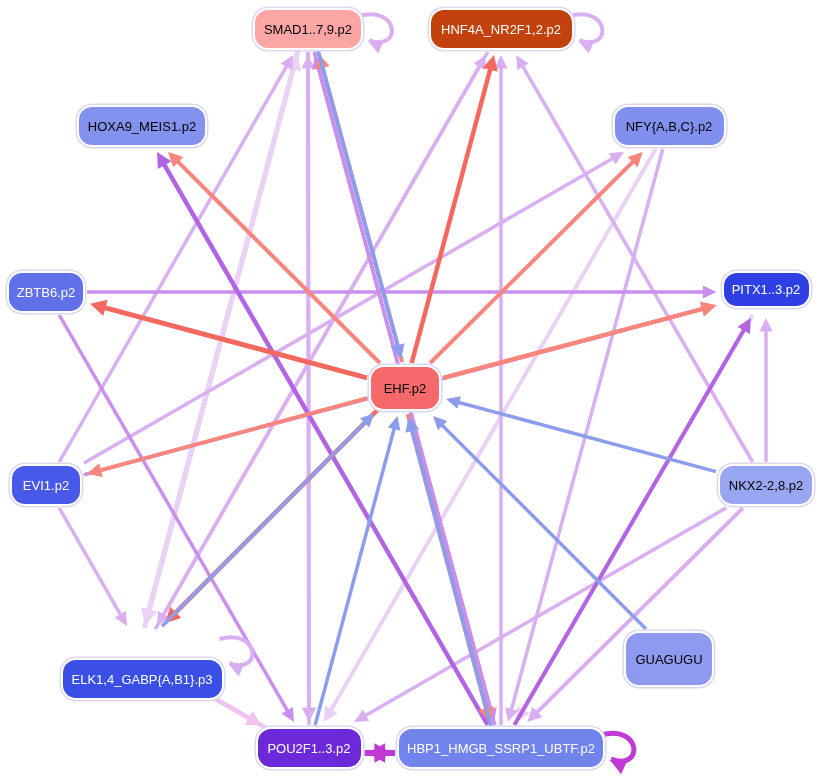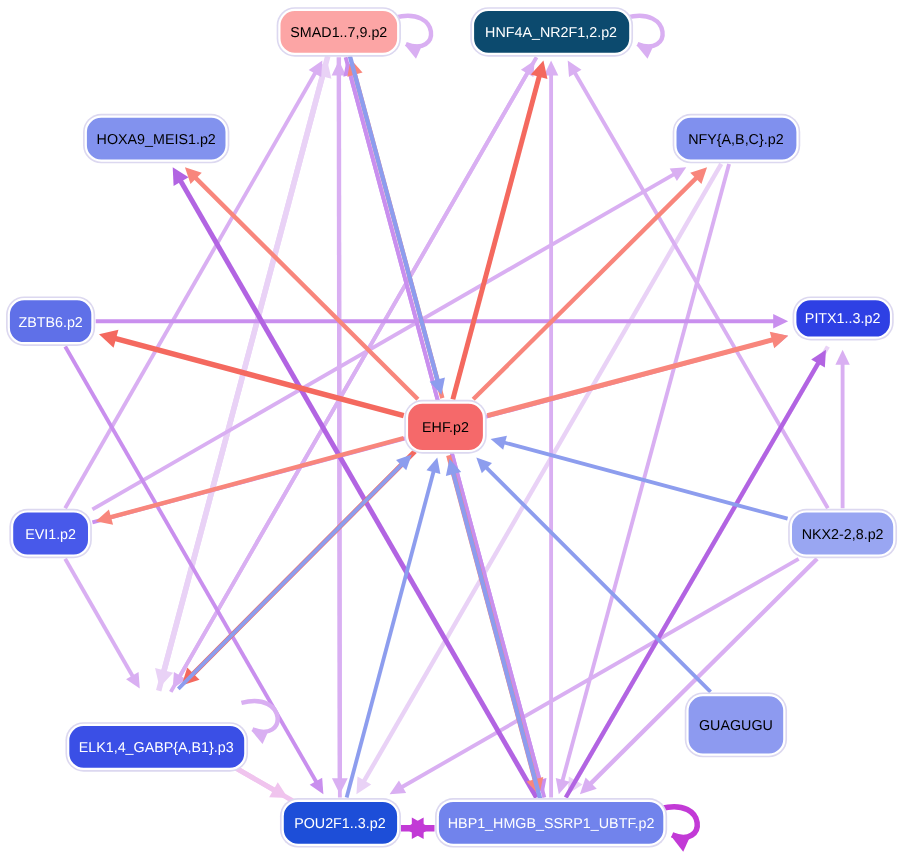--- a/index.html
+++ b/index.html
@@ -110,21 +110,21 @@
       <polygon points="578.5,41 594.5862953512889,40.34341651627392 588.6770439977541,53.47508619079545" fill="#d9aff2"></polygon>
       <path d="M 219.5 639 C 261.5 628, 261.5 676, 229.5 663" fill="none" stroke="#d9aff2" stroke-width="4"></path>
       <polygon points="228.5,664 244.58629535128887,663.3434165162739 238.6770439977542,676.4750861907955" fill="#d9aff2"></polygon>
       <path d="M 601 735 C 643 724, 643 772, 611 759" fill="none" stroke="#c23ad6" stroke-width="5"></path>
       <polygon points="610,760 628.0788438400965,758.8145020432725 621.102644325507,774.3171676312492" fill="#c23ad6"></polygon>
     </svg>
   <div id="node-layer">
       <div class="node" style="left: 253px; top: 8px; width: 110px; height: 42px; background: #fca5a5; color: rgb(0, 0, 0);">
         <span>SMAD1..7,9.p2</span>
       </div>
-      <div class="node" style="left: 428.5px; top: 8px; width: 145px; height: 42px; background: #0c4a6e; color: rgb(255, 255, 255);">
+      <div class="node" style="left: 428.5px; top: 8px; width: 145px; height: 42px; background: #c2410c; color: rgb(255, 255, 255);">
         <span>HNF4A_NR2F1,2.p2</span>
       </div>
       <div class="node" style="left: 77px; top: 105px; width: 130px; height: 42px; background: rgb(130, 146, 238); color: rgb(0, 0, 0);">
         <span>HOXA9_MEIS1.p2</span>
       </div>
       <div class="node" style="left: 612.5px; top: 105px; width: 113px; height: 42px; background: rgb(128, 144, 238); color: rgb(0, 0, 0);">
         <span>NFY{A,B,C}.p2</span>
       </div>
       <div class="node" style="left: 7px; top: 271px; width: 78px; height: 42px; background: rgb(95, 112, 232); color: rgb(255, 255, 255);">
         <span>ZBTB6.p2</span>
@@ -140,20 +140,20 @@
       </div>
       <div class="node" style="left: 718px; top: 464px; width: 96px; height: 42px; background: rgb(153, 166, 242); color: rgb(0, 0, 0);">
         <span>NKX2-2,8.p2</span>
       </div>
       <div class="node" style="left: 60.5px; top: 658px; width: 163px; height: 42px; background: rgb(58, 79, 230); color: rgb(255, 255, 255);">
         <span>ELK1,4_GABP{A,B1}.p3</span>
       </div>
       <div class="node" style="left: 624px; top: 631px; width: 90px; height: 56px; background: rgb(141, 154, 240); color: rgb(0, 0, 0);">
         <span>GUAGUGU</span>
       </div>
-      <div class="node" style="left: 255.5px; top: 727px; width: 107px; height: 42px; background: #1d4ed8; color: rgb(255, 255, 255);">
+      <div class="node" style="left: 255.5px; top: 727px; width: 107px; height: 42px; background: #6d28d9; color: rgb(255, 255, 255);">
         <span>POU2F1..3.p2</span>
       </div>
       <div class="node" style="left: 397px; top: 727px; width: 208px; height: 42px; background: rgb(113, 131, 236); color: rgb(255, 255, 255);">
         <span>HBP1_HMGB_SSRP1_UBTF.p2</span>
       </div>
     </div>
 </div>
 
 </body></html>

